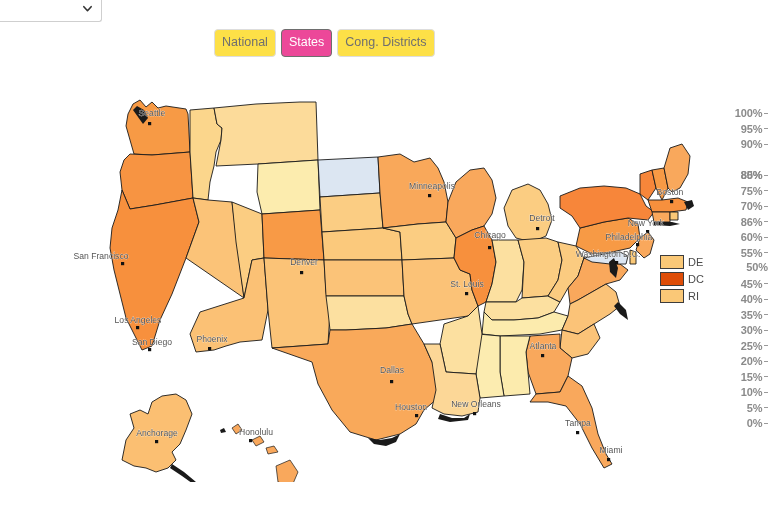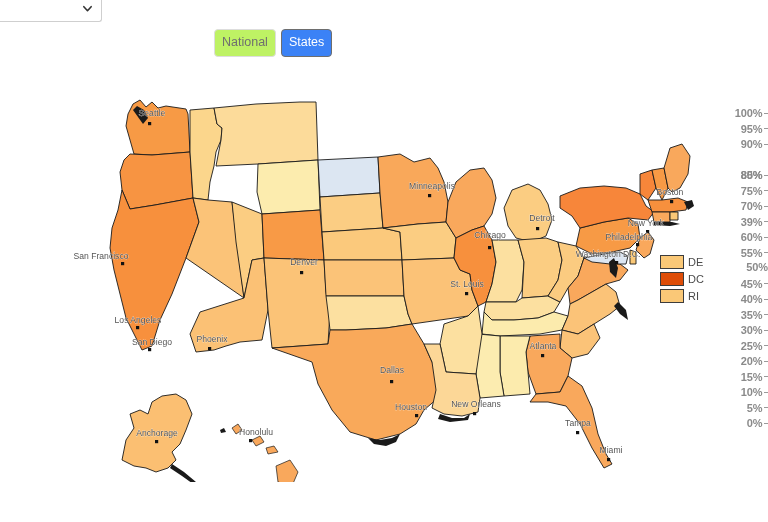--- a/index.html
+++ b/index.html
@@ -54,29 +54,29 @@
     display: flex;
     gap: 5px;
     align-items: flex-start;
   }
   .geo-btn {
     box-sizing: border-box;
     font-family: "Liberation Sans", sans-serif;
     font-size: 12.5px;
     line-height: 1;
     color: #6f6f6f;
-    background: #bef264;
+    background: #fde047;
     border: 1px solid #dddddd;
     border-radius: 4px;
     padding: 6px 7px 7px 7px;
     white-space: nowrap;
     cursor: pointer;
   }
   .geo-btn.active {
-    background: #3b82f6;
+    background: #ec4899;
     border-color: #6e6e6e;
     color: #ffffff;
   }
 
   
   #map-area {
     position: absolute;
     left: 0px;
     top: 62px;
     width: 700px;
@@ -164,20 +164,21 @@
 
     <svg class="select-caret" viewBox="0 0 12 12">
       <path d="M2 4 L6 8.5 L10 4" fill="none" stroke="#333" stroke-width="1.7" stroke-linecap="round" stroke-linejoin="round"></path>
     </svg>
   </div>
 </div>
 
 <div id="geo-buttons">
   <button class="geo-btn">National</button>
   <button class="geo-btn active">States</button>
+  <button class="geo-btn">Cong. Districts</button>
 </div>
 
 <div id="map-area">
 <svg id="map-svg" width="700" height="420" viewBox="0 0 700 420">
 
   <path class="state" fill="#f79a45" d="M133,42 L140,38 L146,45 L152,40 L158,46 L166,44 L186,47 L188,52 L190,90 L152,93 L134,92 L130,78 L126,64 L128,52 Z"></path>
   <path class="state" fill="#f79442" d="M130,92 L152,93 L190,90 L193,136 L155,143 L130,147 L122,128 L120,110 L124,98 Z"></path>
   <path class="state" fill="#fbd68c" d="M190,48 L214,46 L217,62 L222,66 L221,78 L216,90 L214,104 L210,120 L208,138 L193,136 L190,90 Z"></path>
   <path class="state" fill="#f7903d" d="M122,128 L130,147 L155,143 L193,136 L199,160 L186,196 L172,232 L160,258 L152,284 L142,288 L136,276 L126,256 L120,232 L114,208 L110,186 L112,166 L118,148 Z"></path>
   <path class="state" fill="#fbc378" d="M193,136 L208,138 L232,140 L244,236 L186,196 L199,160 Z"></path>
@@ -327,21 +328,21 @@
     </div>
   <div class="tick-row" style="top:77.5px;">
       <span class="tick-label">75%</span>
       <span class="tick-mark"></span>
     </div>
   <div class="tick-row" style="top:93px;">
       <span class="tick-label">70%</span>
       <span class="tick-mark"></span>
     </div>
   <div class="tick-row" style="top:108.5px;">
-      <span class="tick-label">39%</span>
+      <span class="tick-label">86%</span>
       <span class="tick-mark"></span>
     </div>
   <div class="tick-row" style="top:124px;">
       <span class="tick-label">60%</span>
       <span class="tick-mark"></span>
     </div>
   <div class="tick-row" style="top:139.5px;padding-left:40px;">
       <span class="tick-label">55%</span>
       <span class="tick-mark"></span>
     </div>

